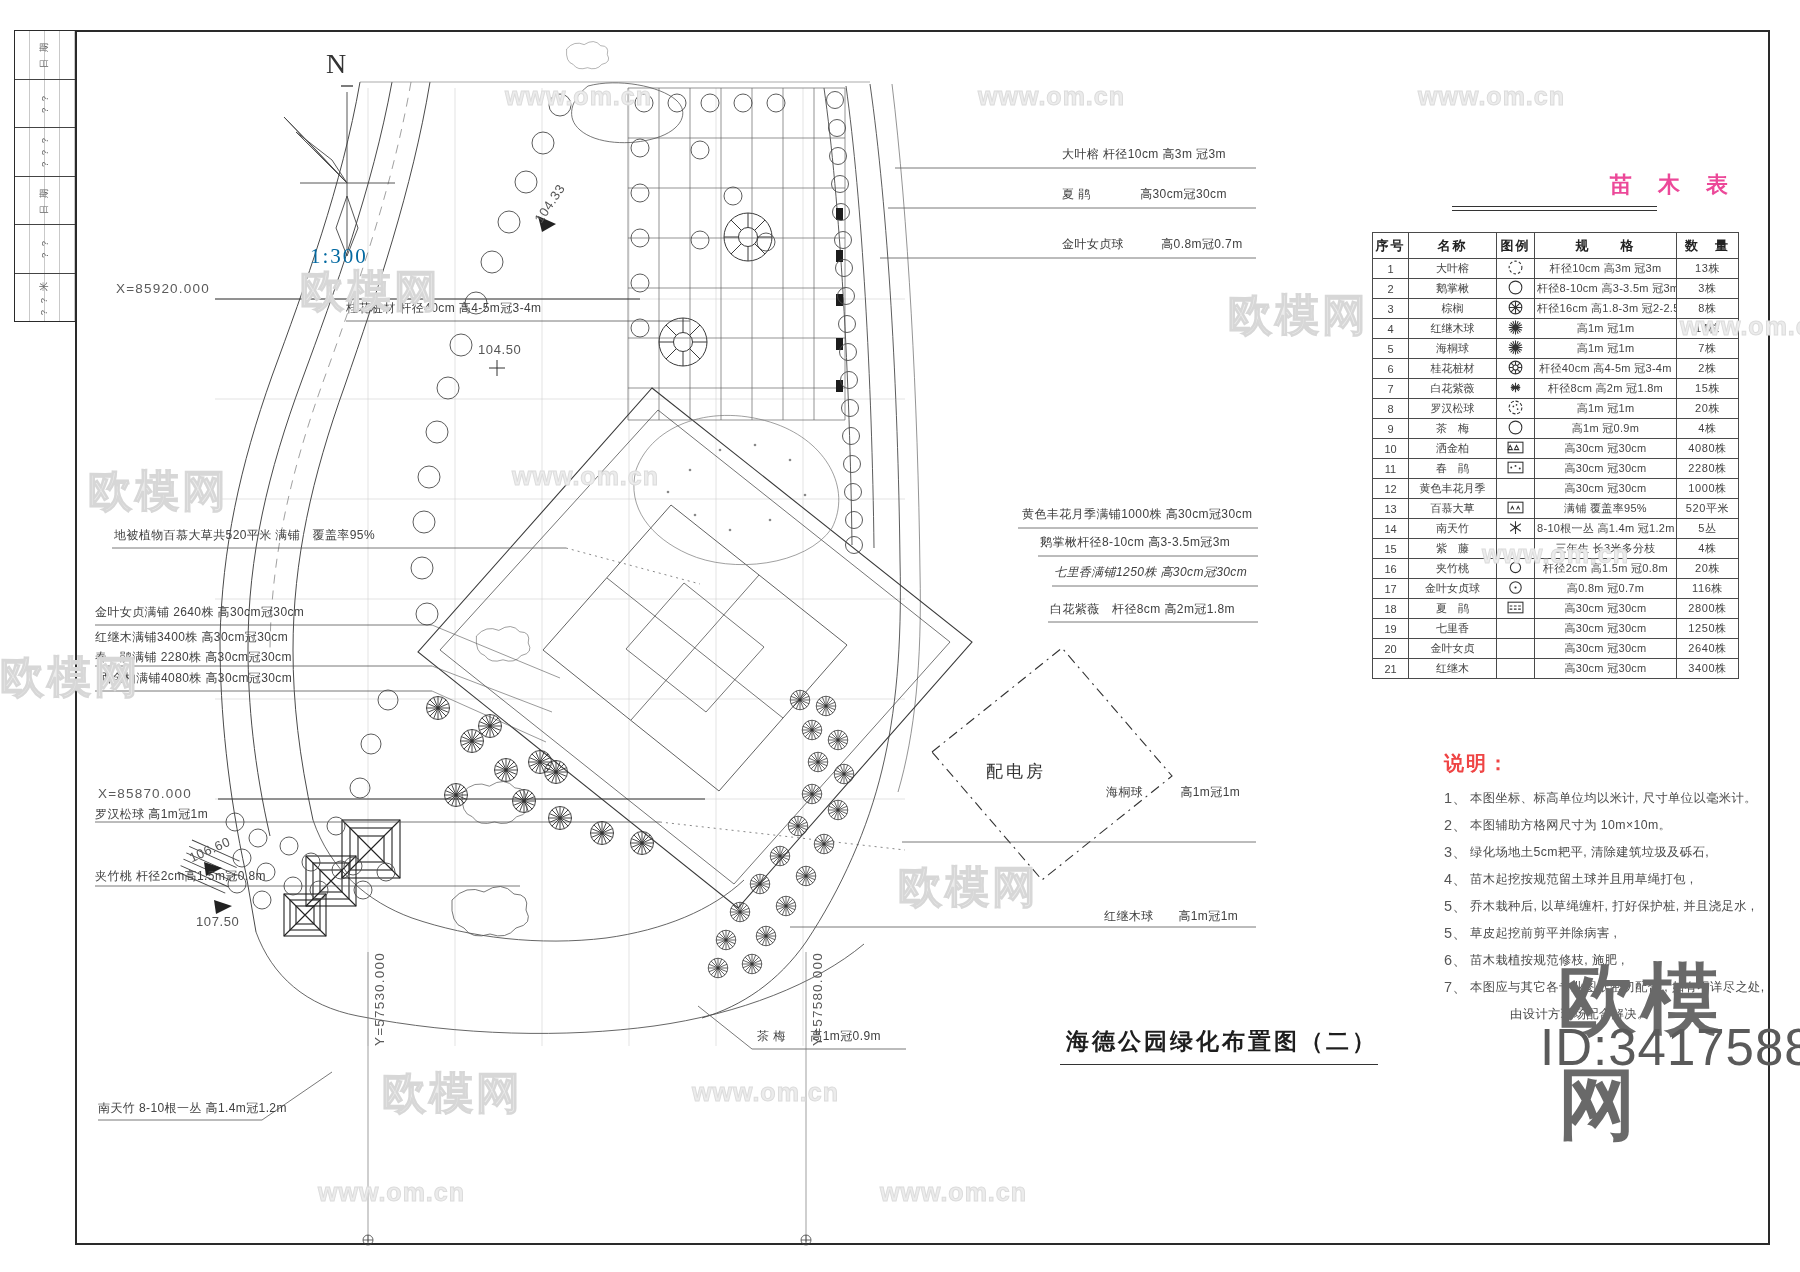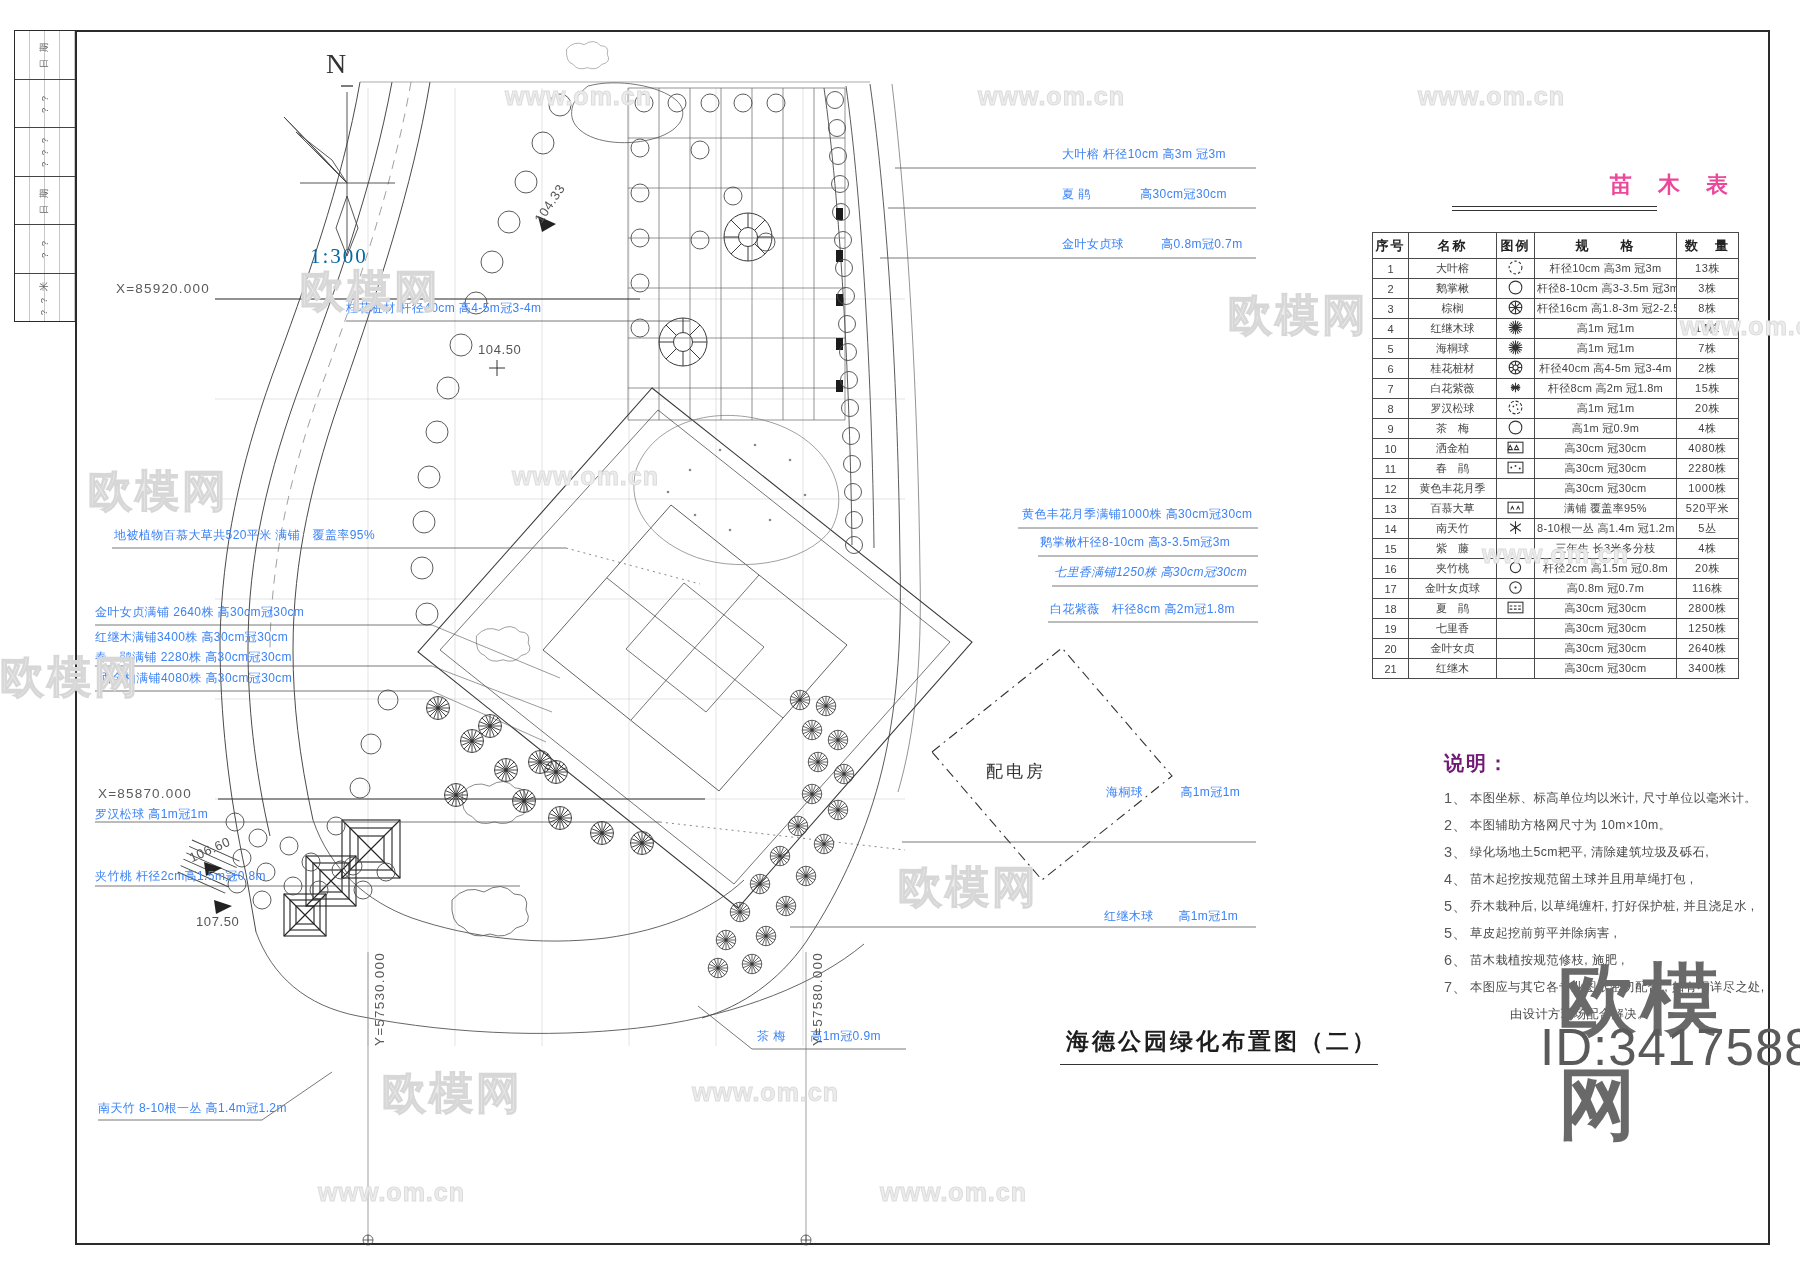--- a/index.html
+++ b/index.html
@@ -9,39 +9,39 @@
   }
   
   .frame{position:absolute;left:75px;top:30px;width:1695px;height:1215px;border:2.2px solid #2a2a2a;box-sizing:border-box;}
   
   .tblock{position:absolute;left:14px;top:30px;width:62px;height:292px;border:1.6px solid #2a2a2a;box-sizing:border-box;display:flex;flex-direction:column;}
   .tblock .cell{flex:1;border-bottom:1px solid #444;display:flex;align-items:center;justify-content:center;
     background:repeating-linear-gradient(90deg,transparent 0 14px,#c9c9c9 14px 15px);}
   .tblock .cell:last-child{border-bottom:none;}
   .tblock .cell span{transform:rotate(-90deg);white-space:nowrap;font-size:9.5px;color:#666;letter-spacing:2px;}
   
-  .ann{position:absolute;font-size:12px;color:#3b82f6;letter-spacing:.4px;white-space:nowrap;}
+  .ann{position:absolute;font-size:12px;color:#404040;letter-spacing:.4px;white-space:nowrap;}
   .coord{font-size:13.5px;color:#5a5a5a;letter-spacing:1.2px;}
   .vert{transform:rotate(-90deg);transform-origin:left top;}
   .el{font-size:13px;color:#555;letter-spacing:.6px;}
   .bigroom{font-size:17px;letter-spacing:3px;color:#333;}
   
   .ptable-wrap{position:absolute;left:1372px;top:232px;width:366px;}
   .ptable-title{position:absolute;left:1372px;top:170px;width:366px;text-align:right;font-size:22px;letter-spacing:10px;color:#ec4899;font-weight:bold;}
   .ptable-underline{position:absolute;left:1452px;top:206px;width:205px;height:3px;border-top:1.4px solid #333;border-bottom:1px solid #333;}
   table.ptable{border-collapse:collapse;width:366px;table-layout:fixed;}
   table.ptable th,table.ptable td{border:0.8px solid #4a4a4a;padding:0 2px;overflow:hidden;white-space:nowrap;}
   table.ptable{border:1.6px solid #222;}
   table.ptable th{font-size:13px;height:25px;color:#222;letter-spacing:2px;font-weight:bold;}
   table.ptable td{font-size:11px;height:18.6px;color:#444;text-align:center;}
   td.spec{text-align:left;padding-left:6px;letter-spacing:.3px;}
   td.qty{font-size:11.5px;letter-spacing:.6px;color:#4a4a4a;}
   
   .notes{position:absolute;left:1444px;top:750px;width:336px;}
-  .notes .ntitle{font-size:20px;font-weight:bold;color:#701a75;letter-spacing:2px;margin-bottom:8px;}
+  .notes .ntitle{font-size:20px;font-weight:bold;color:#ef4444;letter-spacing:2px;margin-bottom:8px;}
   .notes .nitem{display:flex;font-size:12.3px;color:#4a4a4a;line-height:27px;letter-spacing:.4px;}
   .notes .nitem .n{font-size:14.5px;color:#555;margin-right:2px;min-width:24px;}
   .notes .nitem.indent{padding-left:66px;flex-direction:column;}
   
   .dtitle{position:absolute;left:1066px;top:1026px;font-size:23px;font-weight:bold;color:#1e1e1e;letter-spacing:3px;}
   .dtitle-line{position:absolute;left:1060px;top:1064px;width:318px;border-top:1.4px solid #333;}
   
   .north-n{position:absolute;left:326px;top:48px;font-size:28px;font-family:"Liberation Serif","DejaVu Serif",serif;color:#333;}
   .scale{position:absolute;left:310px;top:244px;font-size:21px;font-family:"Liberation Serif","DejaVu Serif",serif;color:#0369a1;letter-spacing:2px;}
   

